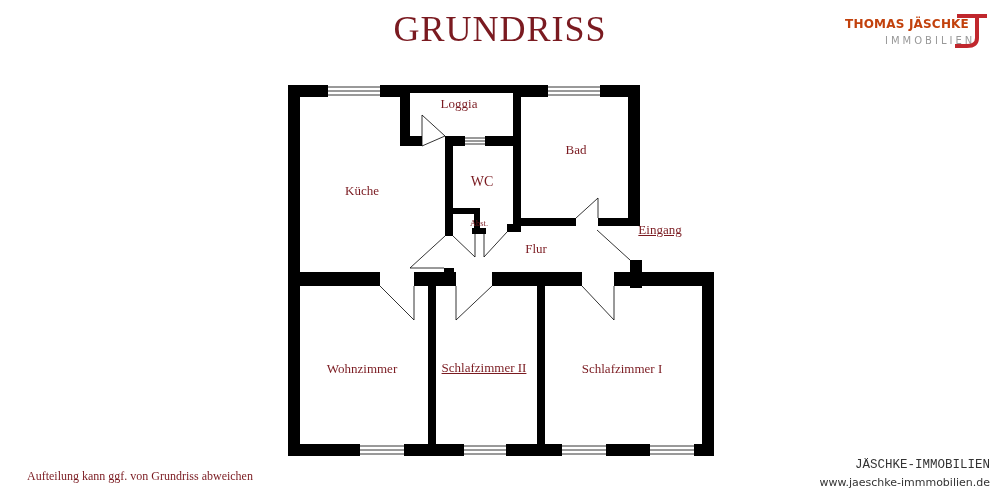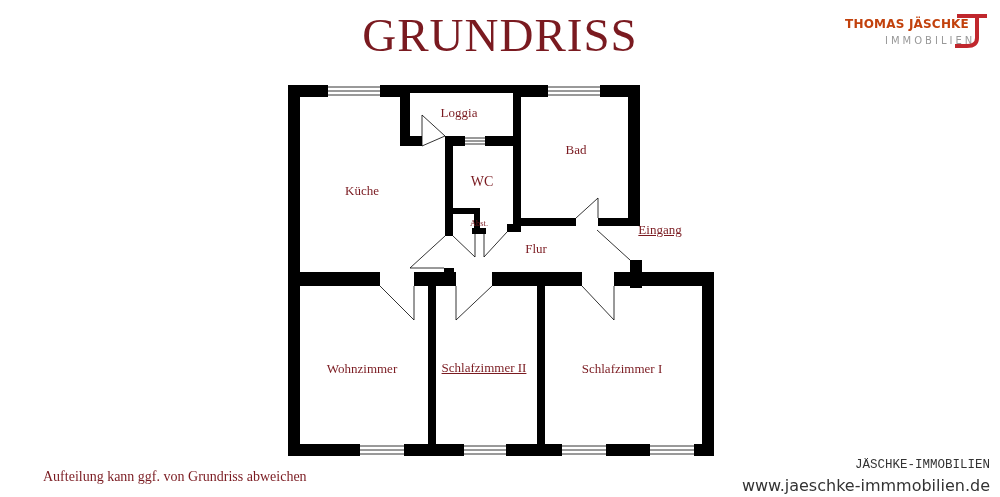--- a/index.html
+++ b/index.html
@@ -1,26 +1,26 @@
 <!DOCTYPE html>
 <html><head>
 <meta charset="utf-8">
 <style>
   html, body { margin:0; padding:0; background:#ffffff; }
   body { width:1000px; height:497px; position:relative; overflow:hidden; font-family:"Liberation Serif", serif; }
-  .title { position:absolute; left:0; top:8px; width:1000px; text-align:center; font-family:"Liberation Serif", serif; font-size:47px; color:#7a1a20; letter-spacing:1px; }
+  .title { position:absolute; left:0; top:8px; width:1000px; text-align:center; font-family:"Liberation Serif", serif; font-size:36px; color:#7a1a20; letter-spacing:1px; }
   .logo { position:absolute; left:845px; top:12px; width:150px; height:36px; }
   .logo-name { position:absolute; left:0; top:5px; font-family:"DejaVu Sans", sans-serif; font-size:12px; font-weight:bold; color:#c2410c; letter-spacing:0.2px; white-space:nowrap; }
   .logo-sub { position:absolute; left:40px; top:23px; font-family:"DejaVu Sans", sans-serif; font-size:10px; color:#999; letter-spacing:3px; white-space:nowrap; }
   .plan { position:absolute; left:0; top:0; }
   .room-label { position:absolute; font-family:"Liberation Serif", serif; color:#7a1a20; font-size:13px; white-space:nowrap; transform:translate(-50%,-50%); }
   .room-label.small { font-size:14px; }
-  .disclaimer { position:absolute; left:43px; top:469px; font-family:"Liberation Serif", serif; font-size:14px; color:#7a1a20; }
+  .disclaimer { position:absolute; left:27px; top:469px; font-family:"Liberation Serif", serif; font-size:12px; color:#7a1a20; }
   .footer-name { position:absolute; right:10px; top:458px; font-family:Liberation Mono, monospace; font-size:12.5px; color:#333; }
-  .footer-url { position:absolute; right:10px; top:476px; font-family:"DejaVu Sans", sans-serif; font-size:16px; color:#333; }
+  .footer-url { position:absolute; right:10px; top:476px; font-family:"DejaVu Sans", sans-serif; font-size:11px; color:#333; }
 </style>
 </head>
 <body>
 
 <div class="title">GRUNDRISS</div>
 
 <div class="logo">
   <span class="logo-name">THOMAS JÄSCHKE</span>
   <span class="logo-sub">IMMOBILIEN</span>
   <svg width="40" height="36" style="position:absolute;left:108px;top:0;">
@@ -124,21 +124,21 @@
 
     <polyline points="380,286 414,320 414,286"></polyline>
 
     <polyline points="492,286 456,320 456,286"></polyline>
 
     <polyline points="582,286 614,320 614,286"></polyline>
   </g>
 </svg>
 
 <div class="room-label" style="left:362px;top:191px;">Küche</div>
-<div class="room-label" style="left:459px;top:113px;">Loggia</div>
+<div class="room-label" style="left:459px;top:104px;">Loggia</div>
 <div class="room-label small" style="left:482px;top:182px;">WC</div>
 <div class="room-label small" style="left:462px;top:223px;font-size:8.5px;margin-left:17px;">Abst.</div>
 <div class="room-label" style="left:576px;top:150px;">Bad</div>
 <div class="room-label" style="left:536px;top:249px;">Flur</div>
 <div class="room-label" style="left:660px;top:230px;text-decoration:underline;">Eingang</div>
 <div class="room-label" style="left:362px;top:369px;">Wohnzimmer</div>
 <div class="room-label" style="left:484px;top:368px;text-decoration:underline;">Schlafzimmer II</div>
 <div class="room-label" style="left:622px;top:369px;">Schlafzimmer I</div>
 
 <div class="disclaimer">Aufteilung kann ggf. von Grundriss abweichen</div>

